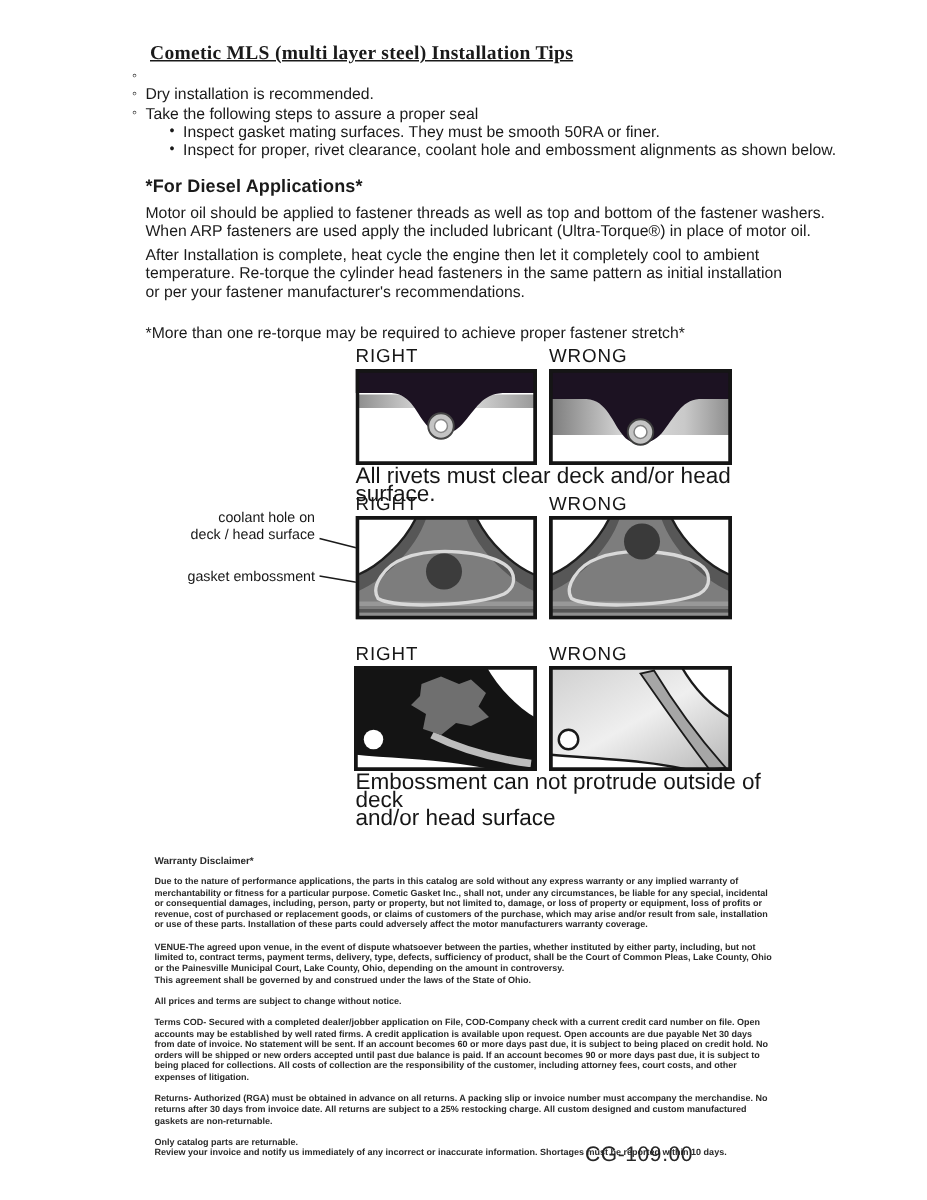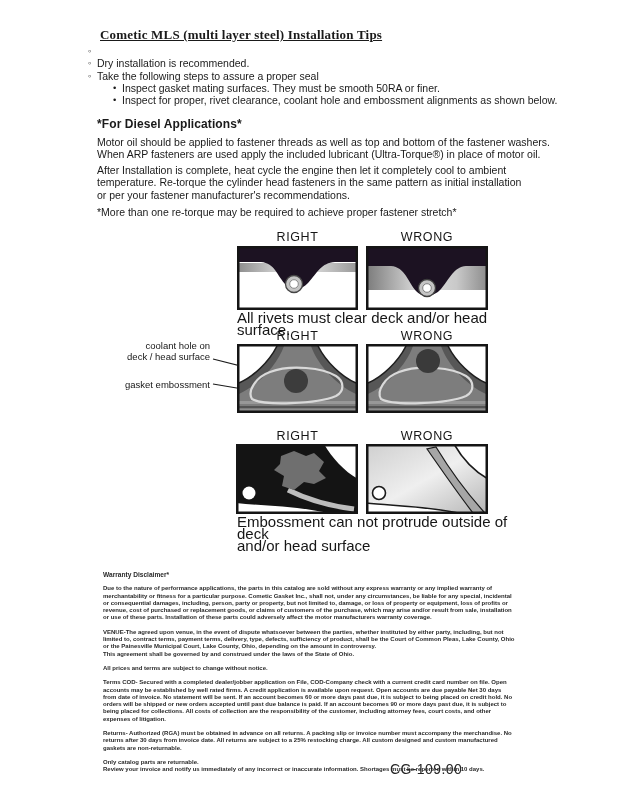--- a/index.html
+++ b/index.html
@@ -15,21 +15,21 @@
   .title{font-size:13px;font-weight:700;text-decoration:underline;letter-spacing:.2px;font-family:Liberation Serif, serif;}
 
   .body-text{font-size:10.5px;line-height:12.3px;}
   .bullet-row{display:flex;align-items:flex-start;}
   .marker{width:9px;flex:none;font-size:9.5px;line-height:12.3px;}
   .sub{padding-left:25px;}
 
   .section-head{font-size:12px;font-weight:700;letter-spacing:.1px;}
   .pre{white-space:pre-line;}
 
-  .dlabel{font-size:12.5px;letter-spacing:.6px;text-align:center;color:#161616;}
+  .dlabel{font-size:12.5px;letter-spacing:.6px;color:#161616;}
   .caption{font-size:15px;line-height:12px;color:#161616;}
   .ann{font-size:9.5px;line-height:10.8px;text-align:right;color:#161616;}
 
   .disc{width:413px;font-size:6px;line-height:7.3px;font-weight:700;color:#2a2a2a;}
   .disc p{margin:0 0 7px 0;}
   .disc p.tight{margin-bottom:0;}
   .dhead{font-size:6.6px;font-weight:700;margin:0 0 7px 0;}
 
   .code{font-size:14px;letter-spacing:.4px;color:#262626;}
 
@@ -63,21 +63,21 @@
       <span>Inspect for proper, rivet clearance, coolant hole and embossment alignments as shown below.</span>
     </div>
   </div>
 
   <div class="abs section-head" style="left:97px;top:117px;">*For Diesel Applications*</div>
   <div class="abs body-text pre" style="left:97px;top:136px;width:470px;">Motor oil should be applied to fastener threads as well as top and bottom of the fastener washers.
 When ARP fasteners are used apply the included lubricant (Ultra-Torque®) in place of motor oil.</div>
   <div class="abs body-text pre" style="left:97px;top:164px;width:470px;">After Installation is complete, heat cycle the engine then let it completely cool to ambient
 temperature. Re-torque the cylinder head fasteners in the same pattern as initial installation
 or per your fastener manufacturer's recommendations.</div>
-  <div class="abs body-text" style="left:97px;top:206px;width:470px;">*More than one re-torque may be required to achieve proper fastener stretch*</div>
+  <div class="abs body-text" style="left:97px;top:216px;width:470px;">*More than one re-torque may be required to achieve proper fastener stretch*</div>
 
   <div class="abs dlabel" style="left:237px;top:230px;width:121px;">RIGHT</div>
   <div class="abs dlabel" style="left:366px;top:230px;width:122px;">WRONG</div>
 
   <svg class="abs" style="left:237px;top:246px;" width="121" height="64" viewBox="0 0 121 64">
     <defs>
       <linearGradient id="gr1a" x1="0" y1="0" x2="1" y2="0">
         <stop offset="0" stop-color="#8f8f8f"></stop>
           <stop offset="0.35" stop-color="#d6d6d6"></stop>
         <stop offset="0.65" stop-color="#d6d6d6"></stop>

